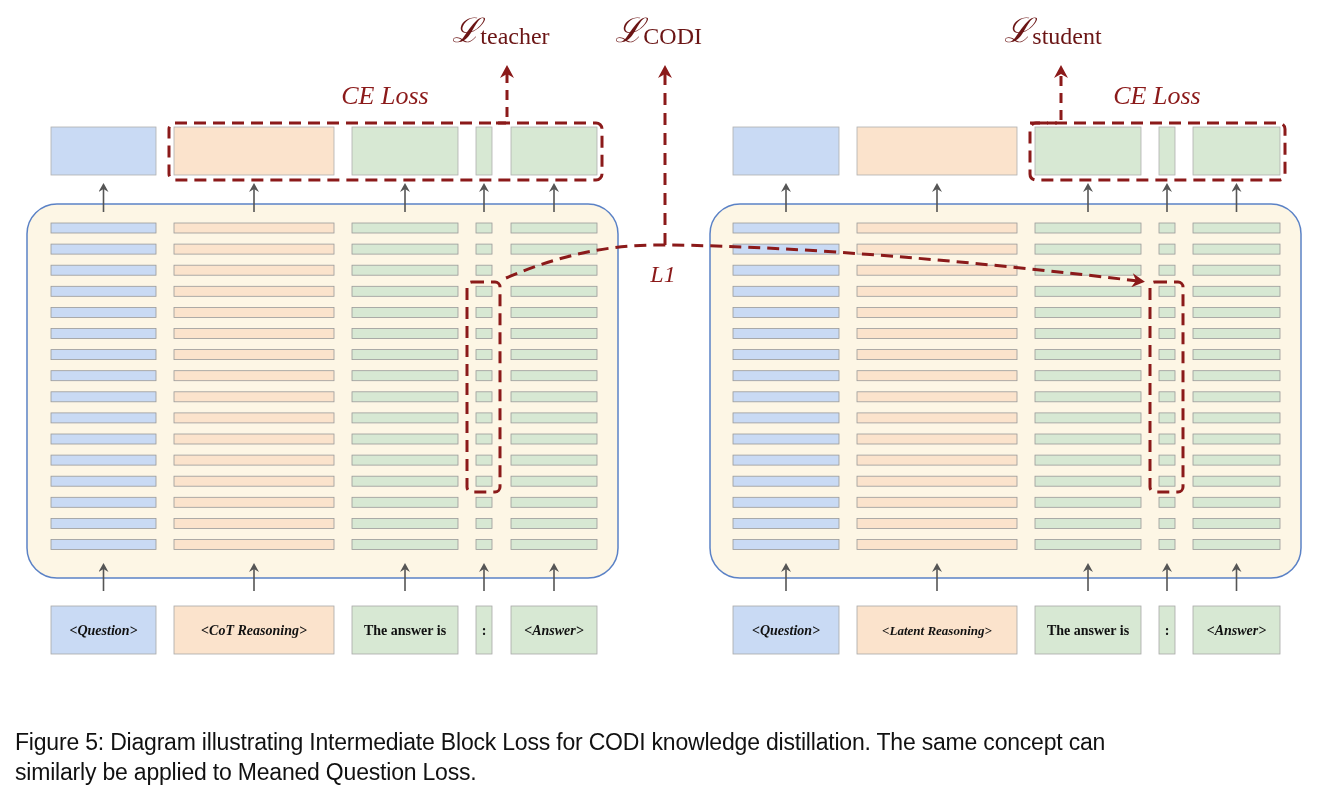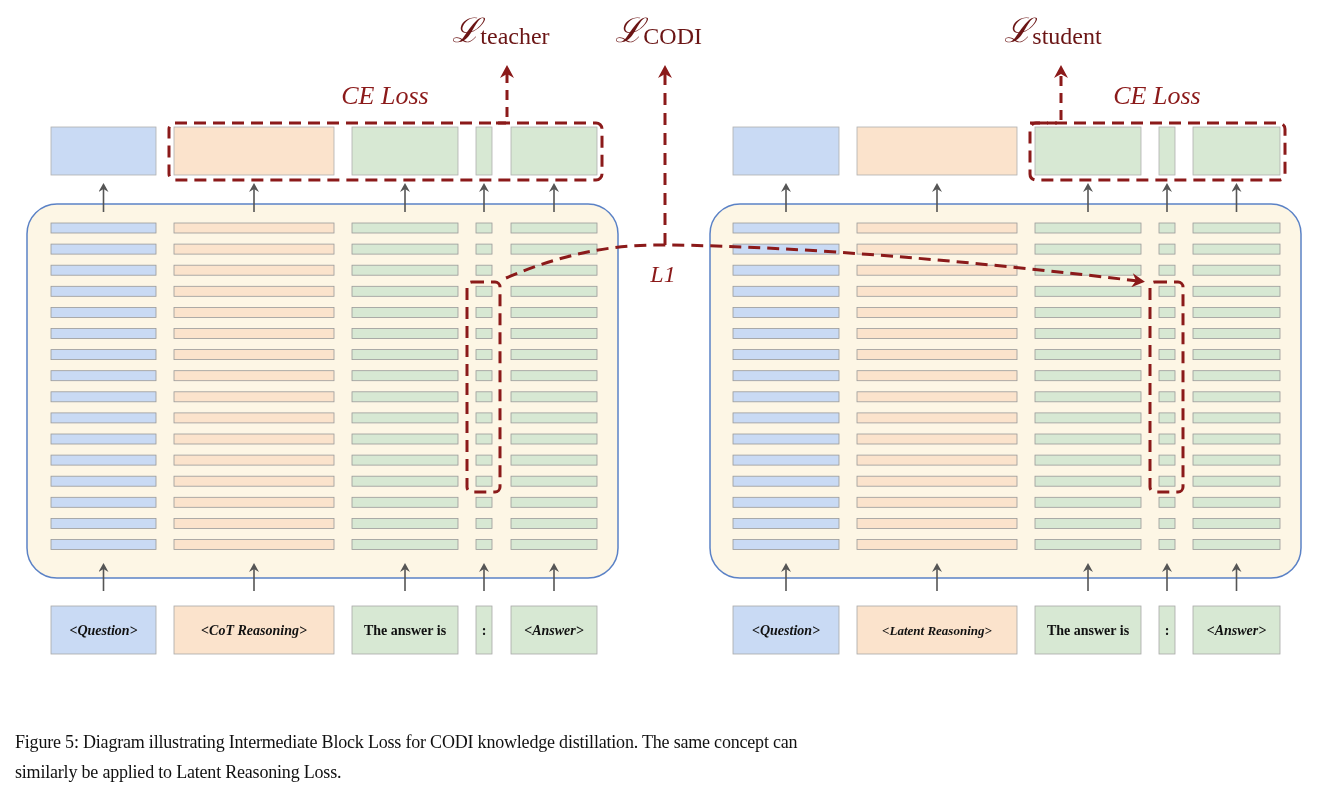--- a/index.html
+++ b/index.html
@@ -1,18 +1,18 @@
 <!DOCTYPE html>
 <html><head>
 <meta charset="utf-8">
 <style>
   html, body { margin:0; padding:0; background:#ffffff; }
   body { width:1329px; height:797px; position:relative; overflow:hidden; font-family:"Liberation Serif", serif; }
   #diagram { position:absolute; left:0; top:0; }
-  .caption { position:absolute; left:15px; top:727px; width:1310px; font-family:Liberation Serif, serif; font-size:18px; line-height:30px; color:#111; letter-spacing:-0.2px; }
+  .caption { position:absolute; left:15px; top:727px; width:1310px; font-family:Liberation Sans, sans-serif; font-size:23px; line-height:30px; color:#111; letter-spacing:-0.2px; }
   .label-text { font-family:"Liberation Serif", serif; }
 </style>
 </head>
 <body>
 
 <svg id="diagram" width="1329" height="720" viewBox="0 0 1329 720" xmlns="http://www.w3.org/2000/svg">
   <defs>
     <marker id="arrGray" markerWidth="10" markerHeight="10" refX="5" refY="5" orient="auto" markerUnits="userSpaceOnUse">
       <path d="M0,9 L5,0 L10,9 L5,6 Z" fill="#555" transform="rotate(90 5 5)"></path>
     </marker>
@@ -263,14 +263,14 @@
       <tspan font-size="34" font-style="italic">ℒ</tspan><tspan font-size="24" dy="2">CODI</tspan>
     </text>
     <text x="1004" y="42" fill="#6b1515" class="label-text">
       <tspan font-size="34" font-style="italic">ℒ</tspan><tspan font-size="24" dy="2">student</tspan>
     </text>
   </g>
 </svg>
 
 <div class="caption">
   <div>Figure 5: Diagram illustrating Intermediate Block Loss for CODI knowledge distillation. The same concept can</div>
-  <div>similarly be applied to Latent Reasoning Loss.</div>
+  <div>similarly be applied to Meaned Question Loss.</div>
 </div>
 
 </body></html>

